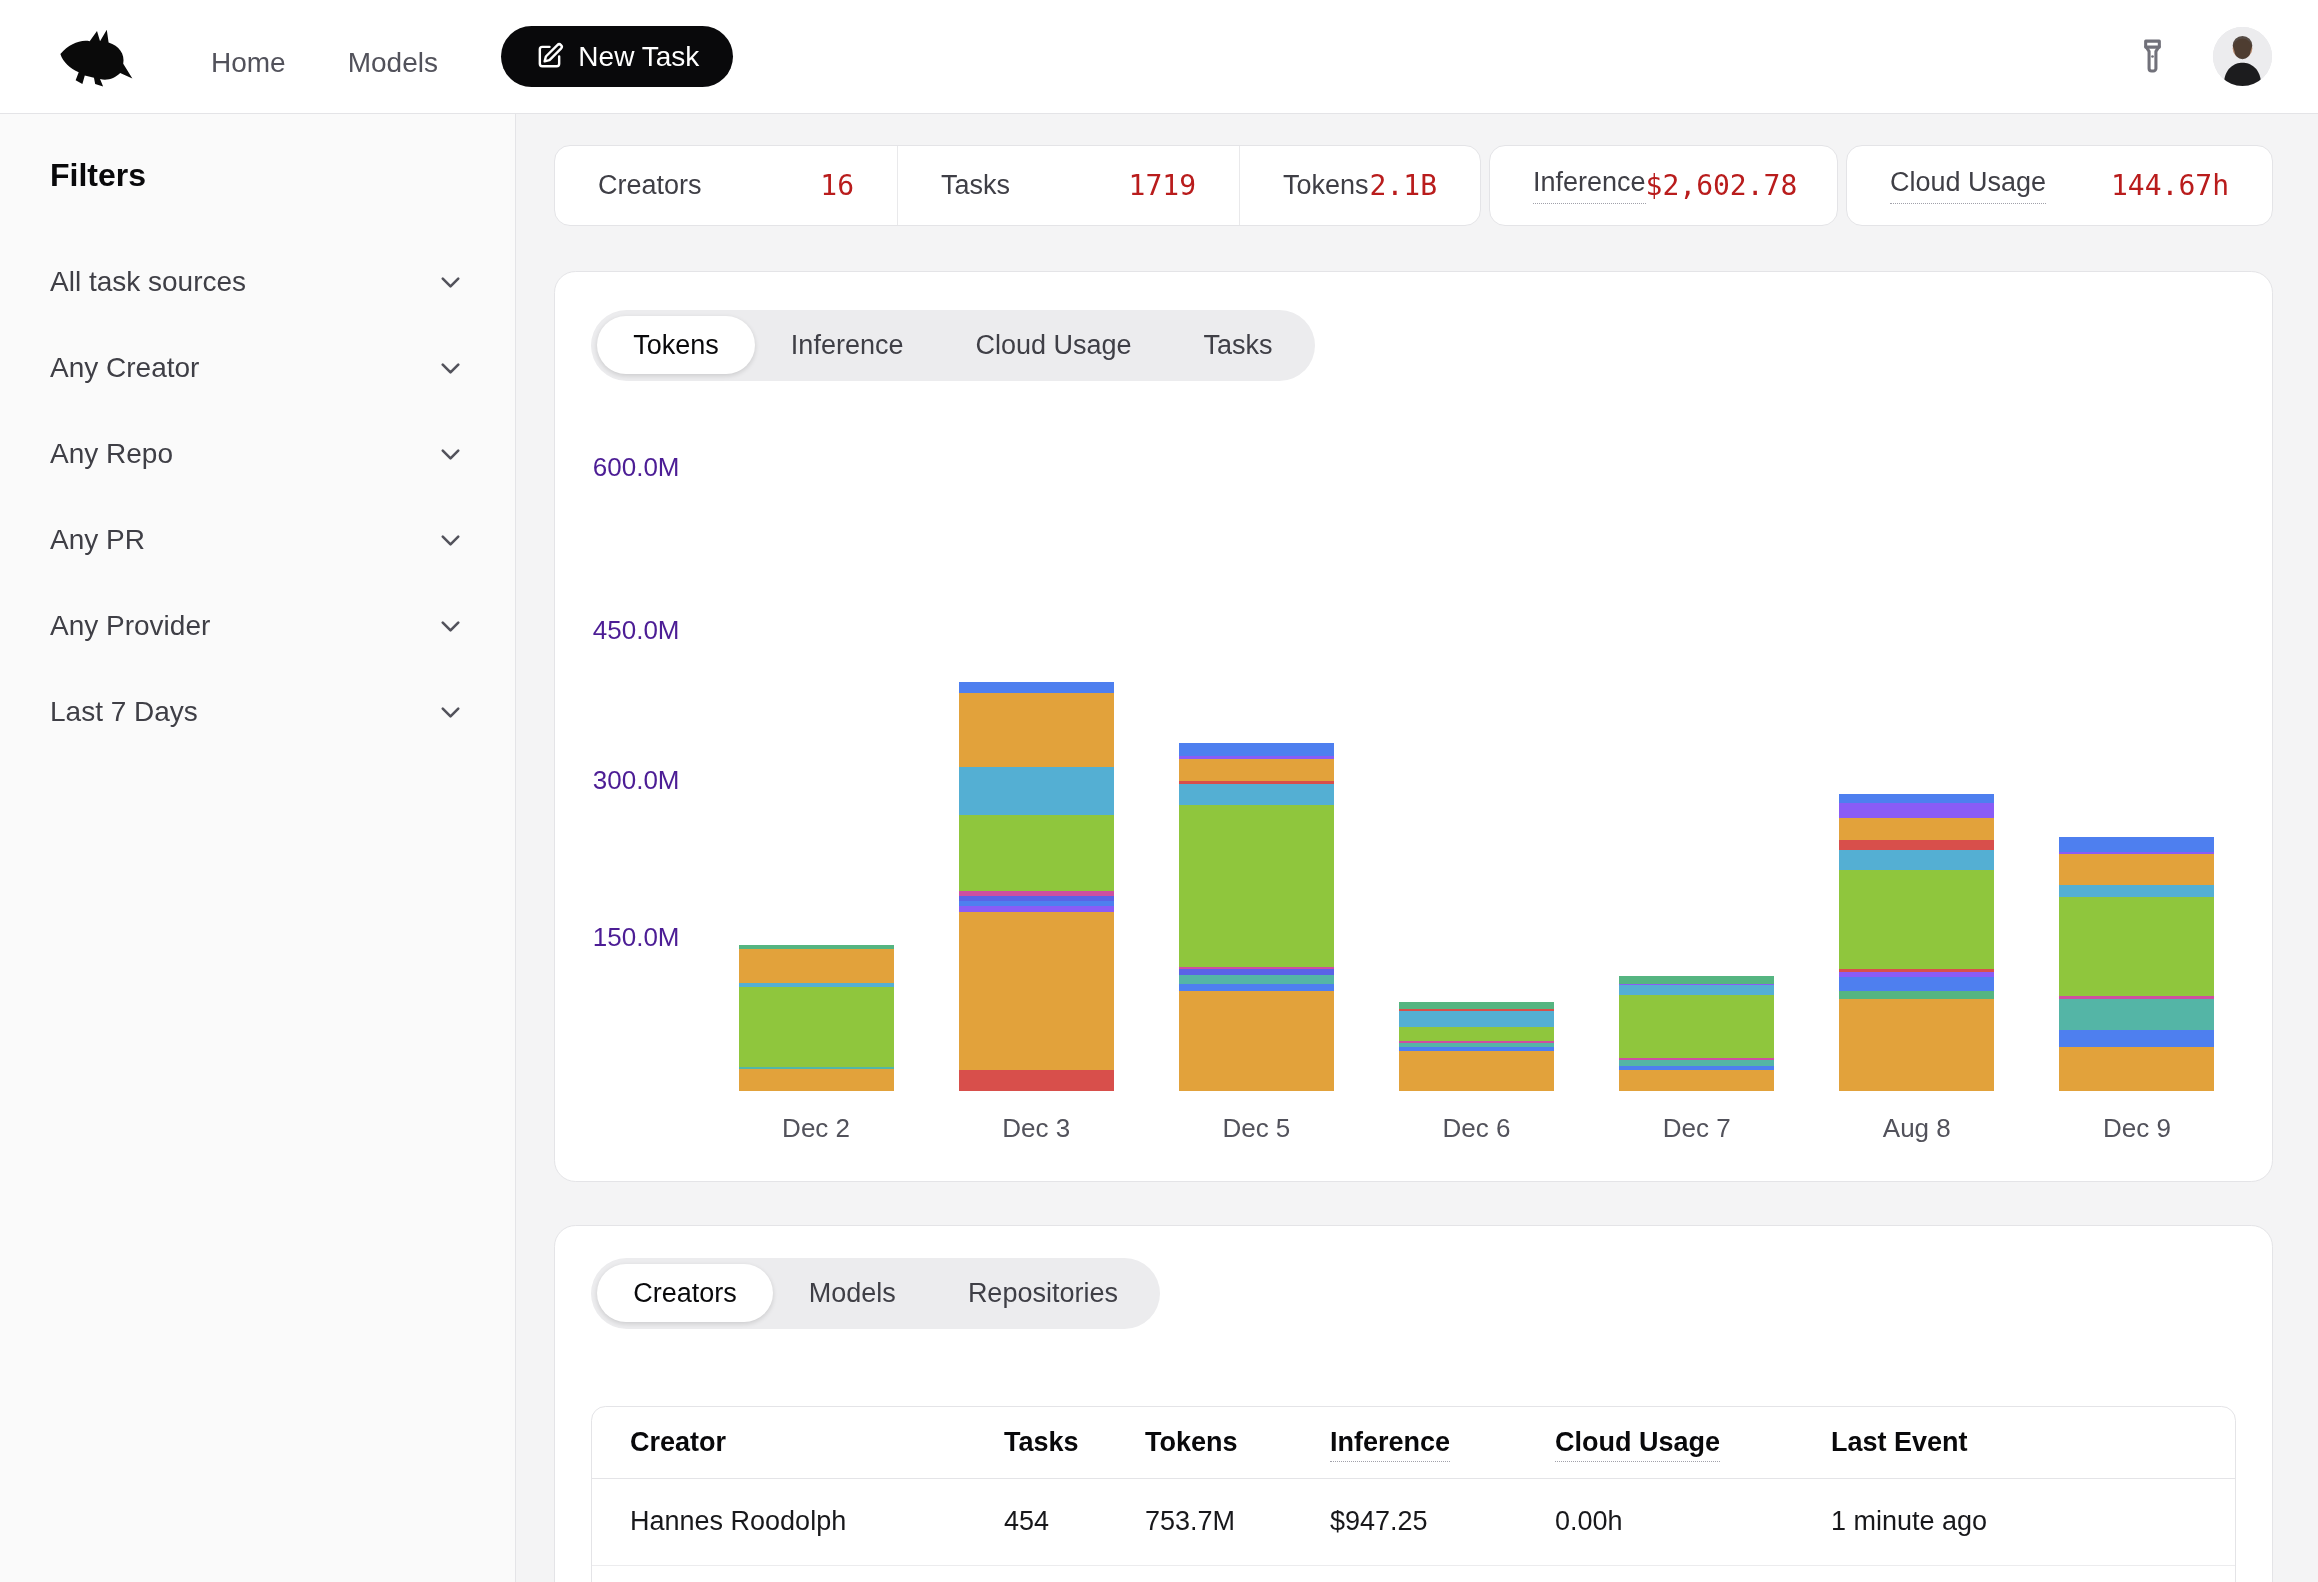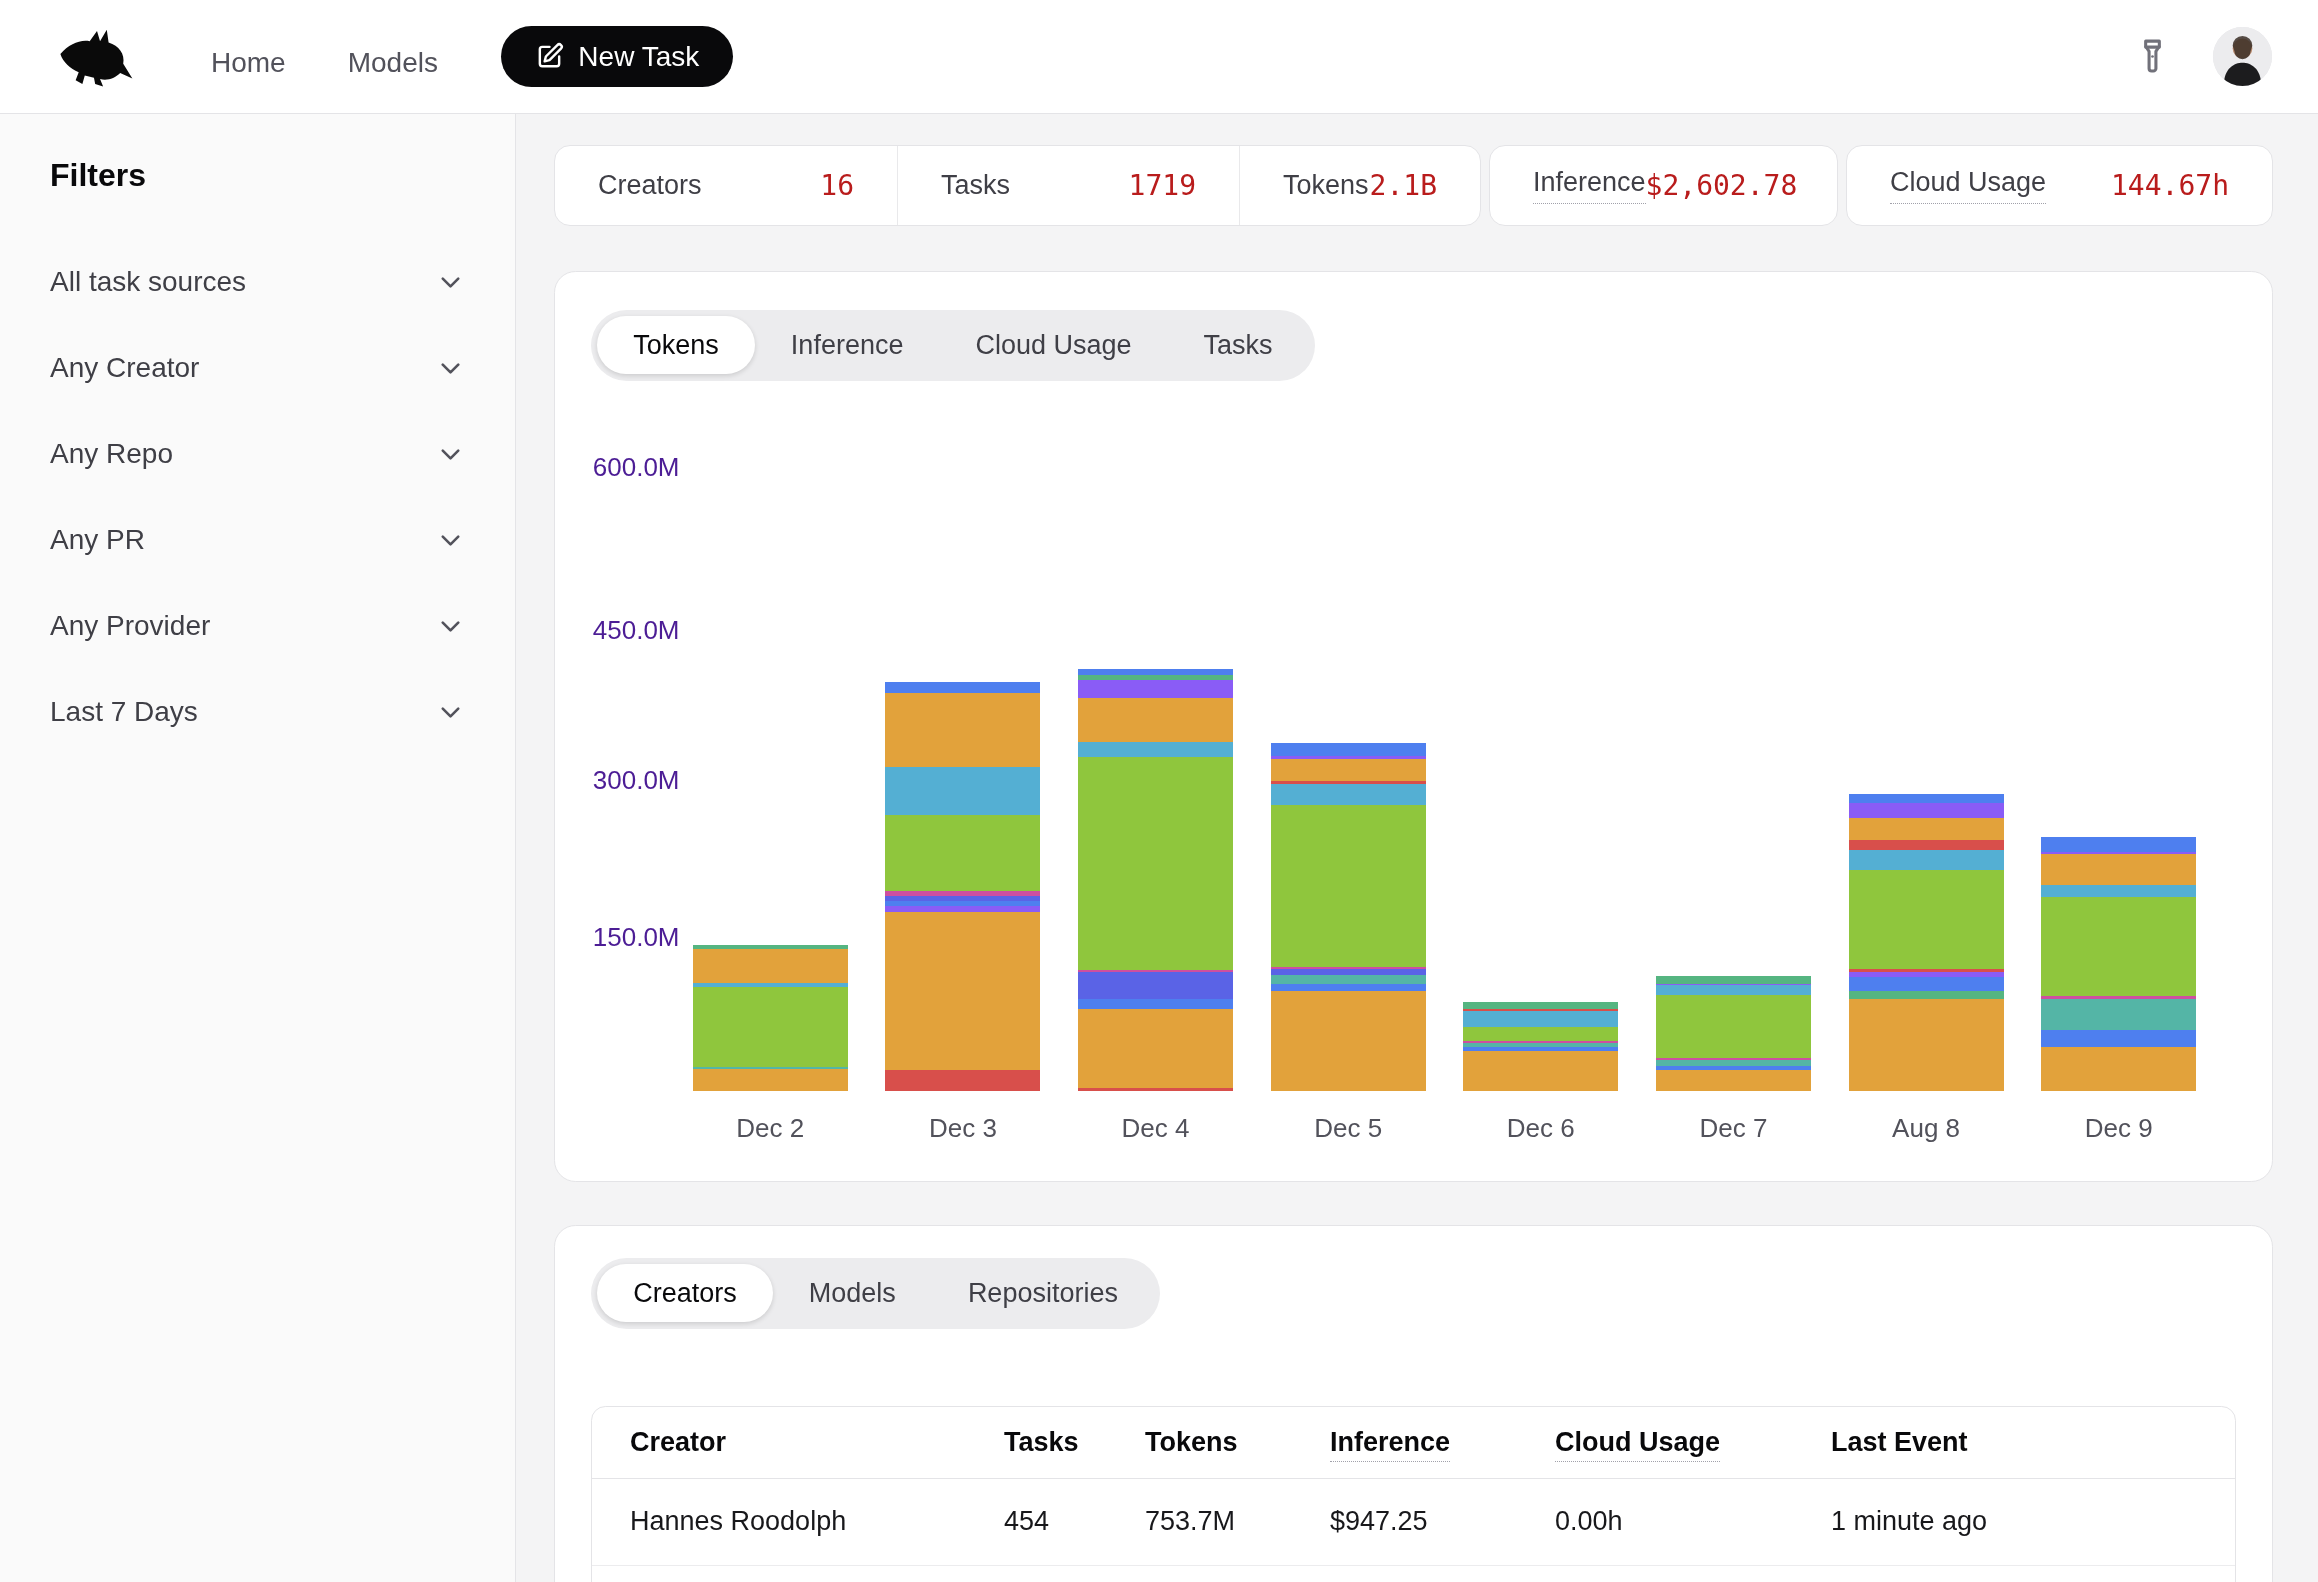--- a/index.html
+++ b/index.html
@@ -53,21 +53,21 @@
   .chart-card { position:relative; margin-top:45px; background:#fff; border:0.9px solid #e4e4e7;
                 border-radius:21.6px; height:911px; }
   .seg-control { display:inline-flex; background:#ececee; border-radius:899px; padding:6.3px;
                  margin:38px 0 0 36px; }
   .seg-item { font-size:27px; font-weight:500; color:#3f3f46; padding:0 36px; height:58px;
               line-height:58px; border-radius:899px; cursor:pointer; white-space:nowrap; }
   .seg-item.active { background:#fff; color:#09090b; box-shadow:0 1.8px 5.4px rgba(0,0,0,0.14); }
 
   .plot { position:absolute; left:27px; right:27px; top:126px; bottom:90px; }
   .ytick { position:absolute; left:10.8px; font-size:26px; color:#4c1d95; }
-  .bars { position:absolute; left:92px; width:1541px; bottom:0; top:0; display:flex; }
+  .bars { position:absolute; left:124px; width:1541px; bottom:0; top:0; display:flex; }
   .bar-slot { flex:1; position:relative; display:flex; align-items:flex-end; justify-content:center; }
   .bar { width:155px; display:flex; flex-direction:column-reverse; }
   .bar .seg { width:100%; }
   .xlabel { position:absolute; top:100%; margin-top:21.6px; width:100%; text-align:center;
             font-size:26px; color:#52525b; }
 
   
   .bottom-card { margin-top:43px; background:#fff; border:0.9px solid #e4e4e7;
                  border-radius:21.6px; height:504px; padding:32px 36px 0 36px; }
   .table-box { margin-top:77px; border:0.9px solid #e4e4e7; border-radius:14.4px; overflow:hidden; }
@@ -225,36 +225,20 @@
               <div class="seg" style="height: 4.5px; background: rgb(206, 79, 160);"></div>
               <div class="seg" style="height: 76px; background: rgb(143, 198, 61);"></div>
               <div class="seg" style="height: 48px; background: rgb(84, 175, 211);"></div>
               <div class="seg" style="height: 74px; background: rgb(226, 162, 59);"></div>
               <div class="seg" style="height: 11.7px; background: rgb(78, 127, 239);"></div>
             </div>
             <div class="xlabel">Dec 3</div>
           </div>
           <div class="bar-slot">
             <div class="bar">
-              <div class="seg" style="height: 2.7px; background: rgb(216, 79, 75);"></div>
-              <div class="seg" style="height: 79px; background: rgb(226, 162, 59);"></div>
-              <div class="seg" style="height: 10.8px; background: rgb(78, 127, 239);"></div>
-              <div class="seg" style="height: 27px; background: rgb(90, 99, 230);"></div>
-              <div class="seg" style="height: 1.8px; background: rgb(206, 79, 160);"></div>
-              <div class="seg" style="height: 213px; background: rgb(143, 198, 61);"></div>
-              <div class="seg" style="height: 14.4px; background: rgb(84, 175, 211);"></div>
-              <div class="seg" style="height: 44px; background: rgb(226, 162, 59);"></div>
-              <div class="seg" style="height: 18px; background: rgb(138, 92, 246);"></div>
-              <div class="seg" style="height: 5.4px; background: rgb(85, 181, 129);"></div>
-              <div class="seg" style="height: 6.3px; background: rgb(78, 127, 239);"></div>
-            </div>
-            <div class="xlabel">Dec 4</div>
-          </div>
-          <div class="bar-slot">
-            <div class="bar">
               <div class="seg" style="height: 100px; background: rgb(226, 162, 59);"></div>
               <div class="seg" style="height: 7.2px; background: rgb(78, 127, 239);"></div>
               <div class="seg" style="height: 9px; background: rgb(84, 181, 166);"></div>
               <div class="seg" style="height: 5.4px; background: rgb(90, 99, 230);"></div>
               <div class="seg" style="height: 2.7px; background: rgb(206, 79, 160);"></div>
               <div class="seg" style="height: 162px; background: rgb(143, 198, 61);"></div>
               <div class="seg" style="height: 21px; background: rgb(84, 175, 211);"></div>
               <div class="seg" style="height: 2.7px; background: rgb(216, 79, 75);"></div>
               <div class="seg" style="height: 21.6px; background: rgb(226, 162, 59);"></div>
               <div class="seg" style="height: 3.6px; background: rgb(138, 92, 246);"></div>

